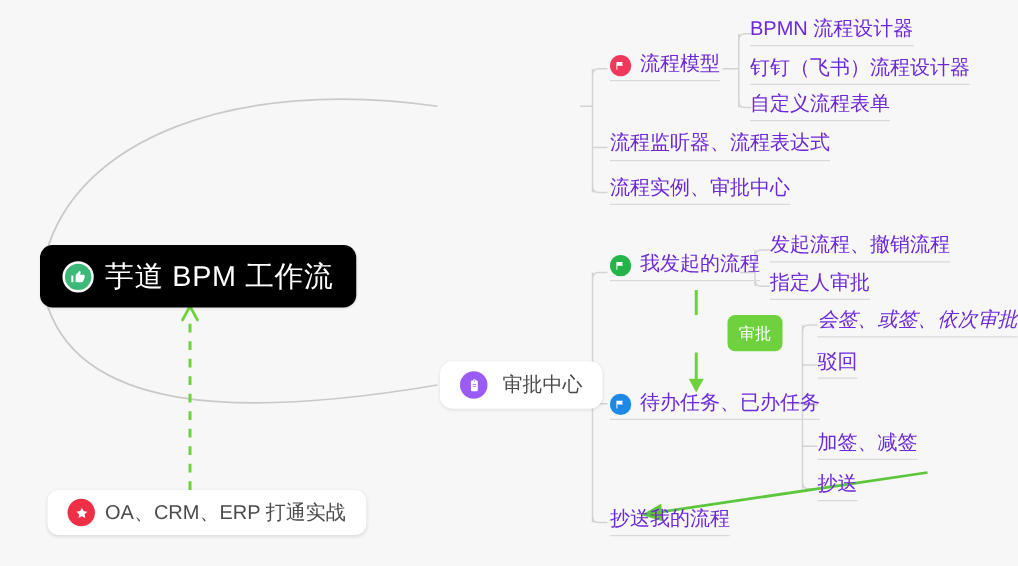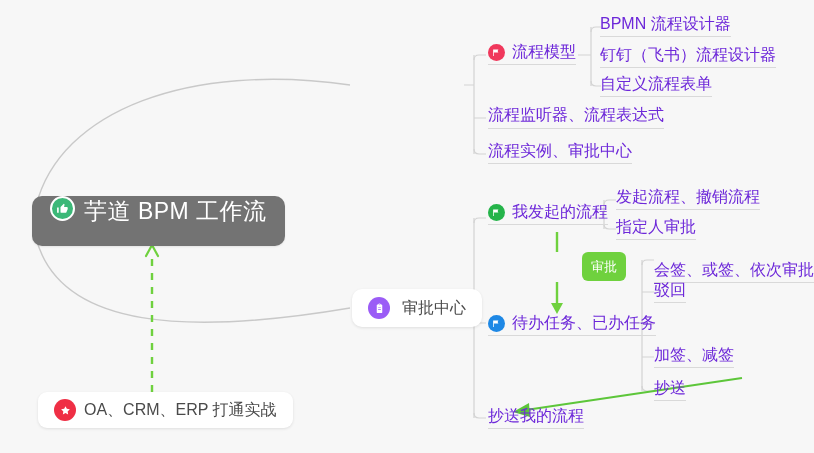--- a/index.html
+++ b/index.html
@@ -9,22 +9,22 @@
     font-family:"Liberation Sans","DejaVu Sans",sans-serif;
     overflow:hidden;
     position:relative;
   }
   #canvas{position:absolute;left:0;top:0;width:814px;height:453px;}
   svg.links{position:absolute;left:0;top:0;width:814px;height:453px;pointer-events:none;}
 
   
   .root{
     position:absolute;
-    display:flex;gap:9px;
-    background:#737373;
+    display:flex;align-items:center;gap:9px;
+    background:#000000;
     border-radius:10px;
     padding:0 18px;
     height:50px;
     box-sizing:border-box;
     box-shadow:0 1px 2px rgba(0,0,0,.08);
   }
   .root .label{
     color:#ffffff;font-size:23px;letter-spacing:.5px;white-space:nowrap;
   }
 
@@ -184,21 +184,21 @@
 
   <div class="plain" style="left:488px;top:311px;">
     <span class="cicon" style="background:#1e88e5;">
       <svg width="9" height="9" viewBox="0 0 24 24" fill="#ffffff">
         <path d="M5 4h12l-2 4 2 4H5v9H3V4h2z"></path>
       </svg>
     </span>
     <span class="label">待办任务、已办任务</span>
   </div>
 
-  <div class="plain" style="left:654px;top:258px;">
+  <div class="plain" style="left:654px;top:245px;font-style:italic;">
     <span class="label">会签、或签、依次审批</span>
   </div>
   <div class="plain" style="left:654px;top:278px;">
     <span class="label">驳回</span>
   </div>
   <div class="plain" style="left:654px;top:343px;">
     <span class="label">加签、减签</span>
   </div>
   <div class="plain" style="left:654px;top:376px;">
     <span class="label">抄送</span>

